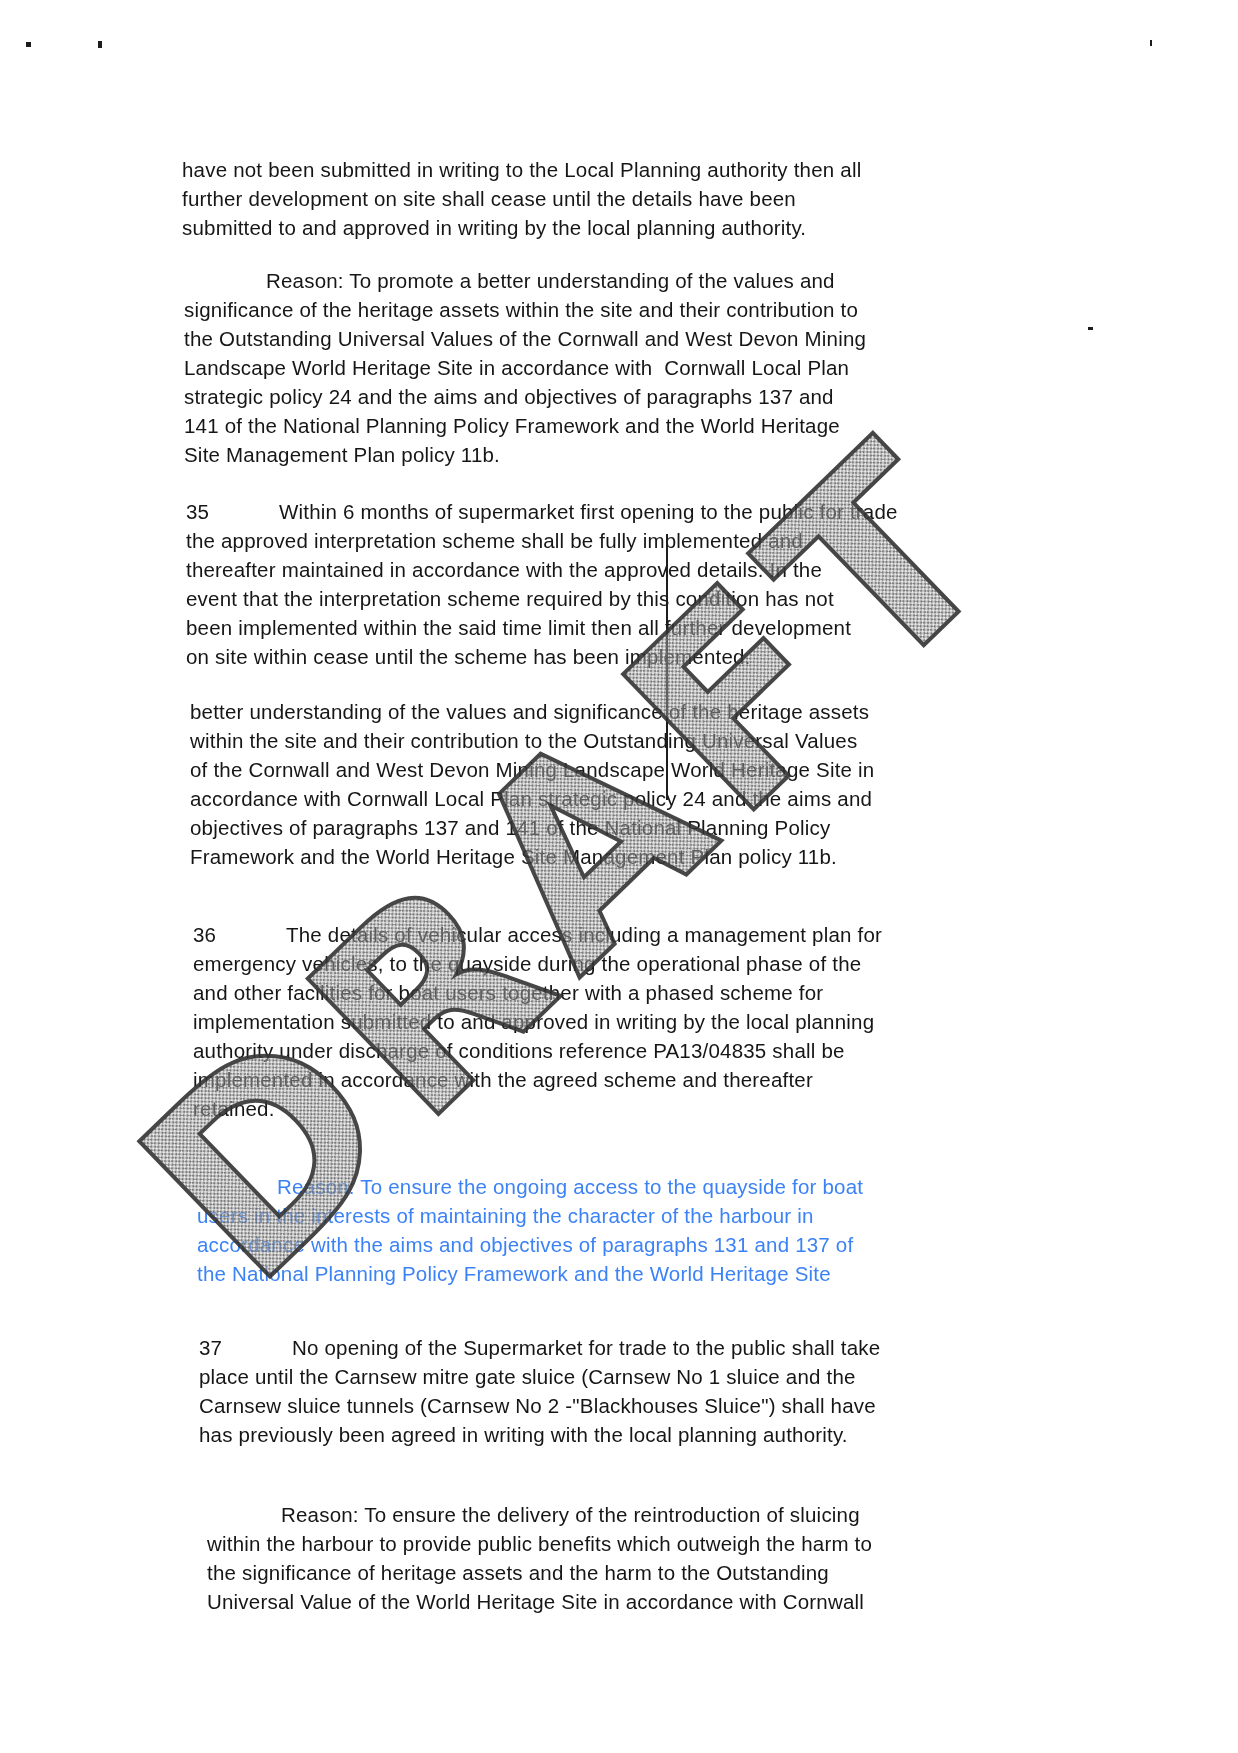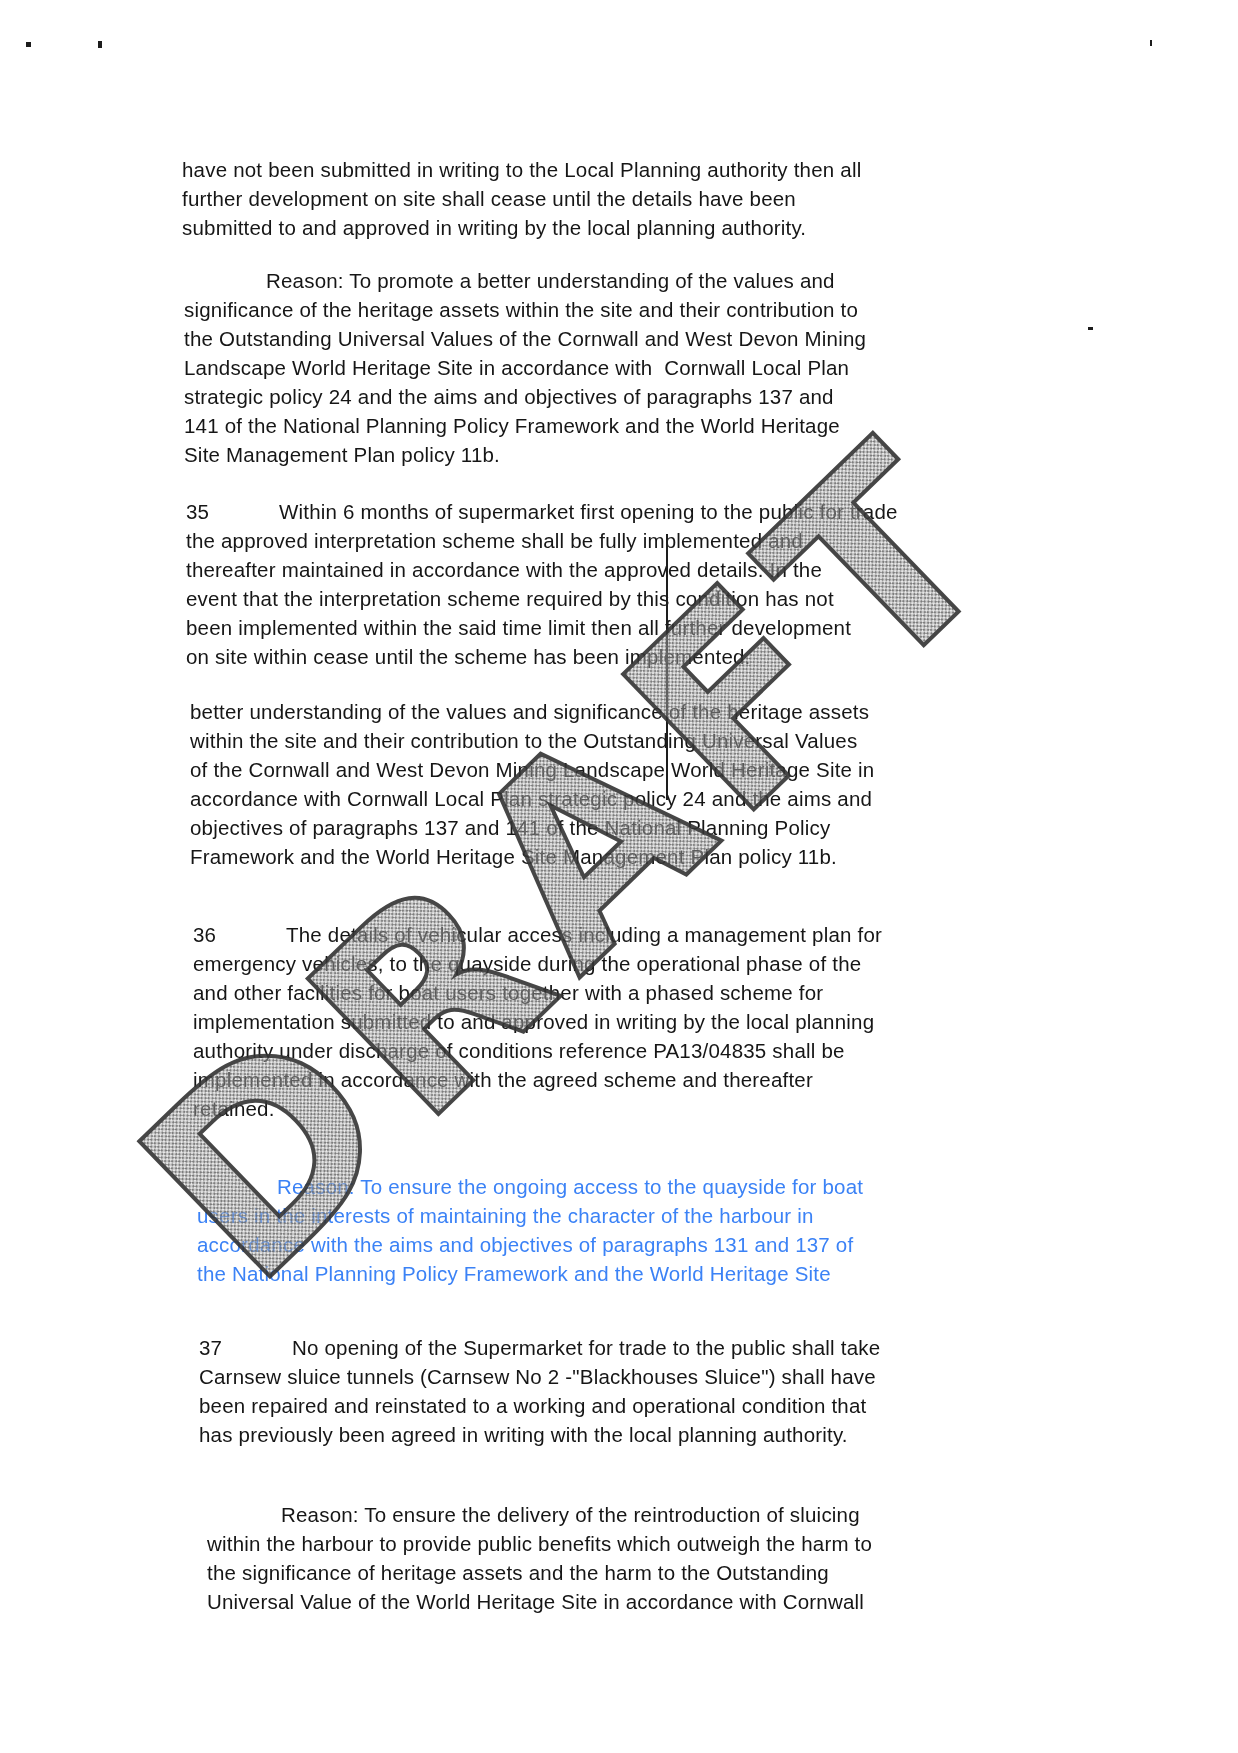--- a/index.html
+++ b/index.html
@@ -79,22 +79,22 @@
       </div>
       <div class="para" style="top: 1172px; left: 183px; color: #3b82f6;">
         <div class="line" style="padding-left: 80px;">Reason: To ensure the ongoing access to the quayside for boat</div>
         <div class="line">users in the interests of maintaining the character of the harbour in</div>
         <div class="line">accordance with the aims and objectives of paragraphs 131 and 137 of</div>
         <div class="line">the National Planning Policy Framework and the World Heritage Site</div>
       </div>
       <div class="para" style="top: 1333px; left: 185px; color: rgb(22, 22, 22);">
         <span class="pnum">37</span>
         <div class="line" style="padding-left: 93px;">No opening of the Supermarket for trade to the public shall take</div>
+        <div class="line">place until the Carnsew mitre gate sluice (Carnsew No 1 sluice and the</div>
         <div class="line">Carnsew sluice tunnels (Carnsew No 2 -"Blackhouses Sluice") shall have</div>
-        <div class="line">been repaired and reinstated to a working and operational condition that</div>
         <div class="line">has previously been agreed in writing with the local planning authority.</div>
       </div>
       <div class="para" style="top: 1500px; left: 187px; color: rgb(22, 22, 22); margin-left: 6px;">
         <div class="line" style="padding-left: 74px;">Reason: To ensure the delivery of the reintroduction of sluicing</div>
         <div class="line">within the harbour to provide public benefits which outweigh the harm to</div>
         <div class="line">the significance of heritage assets and the harm to the Outstanding</div>
         <div class="line">Universal Value of the World Heritage Site in accordance with Cornwall</div>
       </div>
     </div>
 

